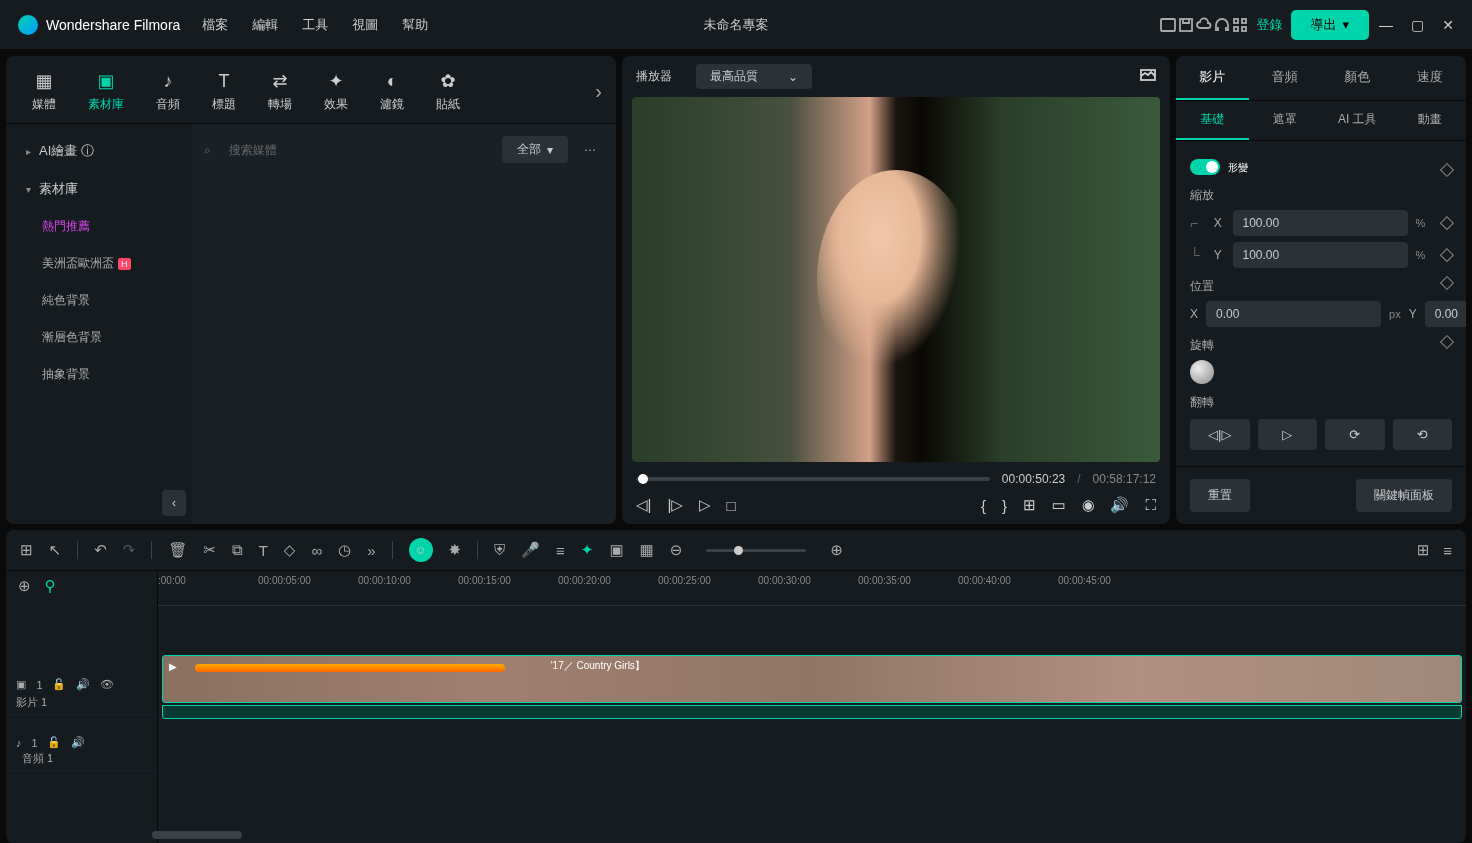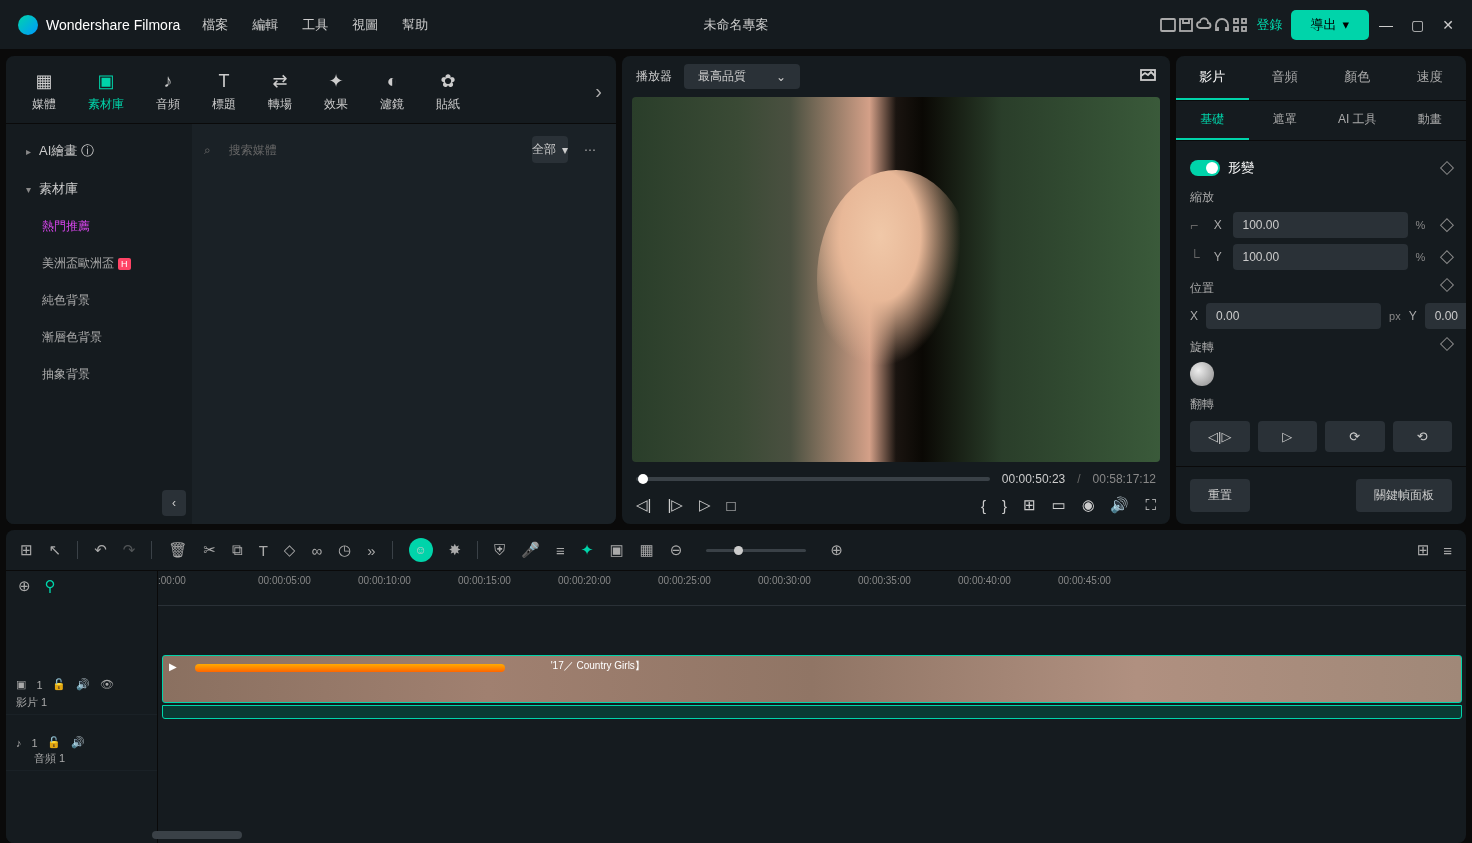--- a/index.html
+++ b/index.html
@@ -28,24 +28,24 @@
 .sidebar-item.expandable::before{content:"▸";font-size:10px;color:#888}
 .sidebar-item.expanded::before{content:"▾"}
 .sidebar-sub{padding:10px 20px 10px 36px;font-size:12px;color:#aaa;cursor:pointer}
 .sidebar-sub.active{color:#d946ef}
 .sidebar-sub .hot{background:#ff4466;color:#fff;font-size:9px;padding:1px 3px;border-radius:2px;margin-left:4px}
 .sidebar-collapse{position:absolute;bottom:8px;left:156px;background:#2a3137;padding:6px 10px;border-radius:4px;cursor:pointer;font-size:12px}
 .media-area{flex:1;background:#1a2126;padding:12px;position:relative}
 .media-search{display:flex;align-items:center;gap:10px;margin-bottom:12px}
 .search-input{flex:1;background:transparent;border:none;color:#c4b5fd;padding:6px 8px;font-size:12px;outline:none}
 .search-input::placeholder{color:#666}
-.filter-dd{background:#2a3137;padding:5px 0;border-radius:4px;font-size:12px;display:flex;align-items:center;gap:6px;cursor:pointer}
+.filter-dd{background:#2a3137;padding:5px 15px;border-radius:4px;font-size:12px;display:flex;align-items:center;gap:6px;cursor:pointer}
 .more-dots{color:#aaa;cursor:pointer;padding:0 6px;letter-spacing:2px}
 .player-panel{flex:1;background:#151b1f;margin:6px 3px 0 3px;border-radius:8px;display:flex;flex-direction:column;overflow:hidden}
-.player-header{display:flex;align-items:center;padding:8px 14px;gap:12px;font-size:12px}
+.player-header{display:flex;align-items:center;padding:8px 14px;gap:24px;font-size:12px}
 .quality-dd{background:#2a3137;padding:4px 14px;border-radius:4px;display:flex;align-items:center;gap:30px;cursor:pointer}
 .preview-icon{margin-left:auto;cursor:pointer}
 .video-viewport{flex:1;margin:0 10px;background:linear-gradient(90deg,#2a3e2a 0%,#3a4a35 20%,#4a5040 30%,#d4a088 45%,#1a1410 50%,#0a0804 55%,#2a3e2a 70%,#3a5a3a 100%);border-radius:4px;position:relative;overflow:hidden}
 .video-viewport::after{content:"";position:absolute;left:35%;top:20%;width:30%;height:60%;background:radial-gradient(ellipse at 40% 30%,#f0c8a8 0%,#e8b898 30%,transparent 60%);border-radius:50%}
 .player-controls{padding:10px 14px}
 .progress-row{display:flex;align-items:center;gap:12px;margin-bottom:10px}
 .progress-bar{flex:1;height:4px;background:#3a4147;border-radius:2px;position:relative}
 .progress-thumb{position:absolute;left:2px;top:-3px;width:10px;height:10px;background:#fff;border-radius:50%}
 .time-display{font-size:12px;color:#ccc;font-variant-numeric:tabular-nums}
 .time-sep{color:#666}
@@ -53,21 +53,21 @@
 .transport-btn{cursor:pointer;color:#ccc;font-size:15px}
 .transport-spacer{flex:1}
 .props-panel{width:290px;background:#151b1f;margin:6px 6px 0 3px;border-radius:8px;display:flex;flex-direction:column;overflow:hidden}
 .props-tabs{display:flex;border-bottom:1px solid #0a0a0a}
 .props-tab{flex:1;text-align:center;padding:12px 4px;font-size:13px;cursor:pointer;color:#aaa}
 .props-tab.active{color:#fff;border-bottom:2px solid #00d4aa}
 .props-subtabs{display:flex;border-bottom:1px solid #0a0a0a}
 .props-subtab{flex:1;text-align:center;padding:10px 4px;font-size:12px;cursor:pointer;color:#aaa}
 .props-subtab.active{color:#00d4aa;border-bottom:2px solid #00d4aa}
 .props-body{flex:1;overflow-y:auto;padding:12px 14px}
-.prop-section-hdr{display:flex;align-items:center;gap:8px;margin:6px 0 12px;font-size:13px;color:#fff}
+.prop-section-hdr{display:flex;align-items:flex-end;gap:8px;margin:6px 0 12px;font-size:10px;color:#fff}
 .toggle{width:30px;height:16px;background:#00d4aa;border-radius:8px;position:relative;cursor:pointer}
 .toggle::after{content:"";position:absolute;right:2px;top:2px;width:12px;height:12px;background:#fff;border-radius:50%}
 .diamond{width:10px;height:10px;border:1.5px solid #888;transform:rotate(45deg);margin-left:auto;cursor:pointer}
 .prop-label{font-size:12px;color:#aaa;margin:10px 0 6px}
 .prop-row{display:flex;align-items:center;gap:8px;margin-bottom:6px}
 .axis-label{width:14px;font-size:12px;color:#aaa;text-align:center}
 .num-input{flex:1;background:#2a3137;border:none;color:#ccc;padding:6px 10px;border-radius:4px;font-size:12px}
 .unit{font-size:11px;color:#888;width:20px}
 .link-icon{width:14px;color:#666;font-size:14px}
 .rotation-knob{width:24px;height:24px;background:radial-gradient(circle at 35% 35%,#eee,#888);border-radius:50%;cursor:pointer}
@@ -375,21 +375,21 @@
         <span>🔓</span>
         <span>🔊</span>
         <span>👁</span>
         <span style="position:absolute;bottom:4px;left:10px">影片 1</span>
       </div>
       <div class="track-lane">
         <span>♪</span>
           <span>1</span>
         <span>🔓</span>
         <span>🔊</span>
-        <span style="position:absolute;bottom:4px;left:28px">音頻 1</span>
+        <span style="position:absolute;bottom:4px;left:16px">音頻 1</span>
       </div>
     </div>
     <div class="tracks-content">
       <div class="ruler-row">
         <div class="ruler-marks">
           <div class="ruler-mark">:00:00</div>
           <div class="ruler-mark">00:00:05:00</div>
           <div class="ruler-mark">00:00:10:00</div>
           <div class="ruler-mark">00:00:15:00</div>
           <div class="ruler-mark">00:00:20:00</div>

